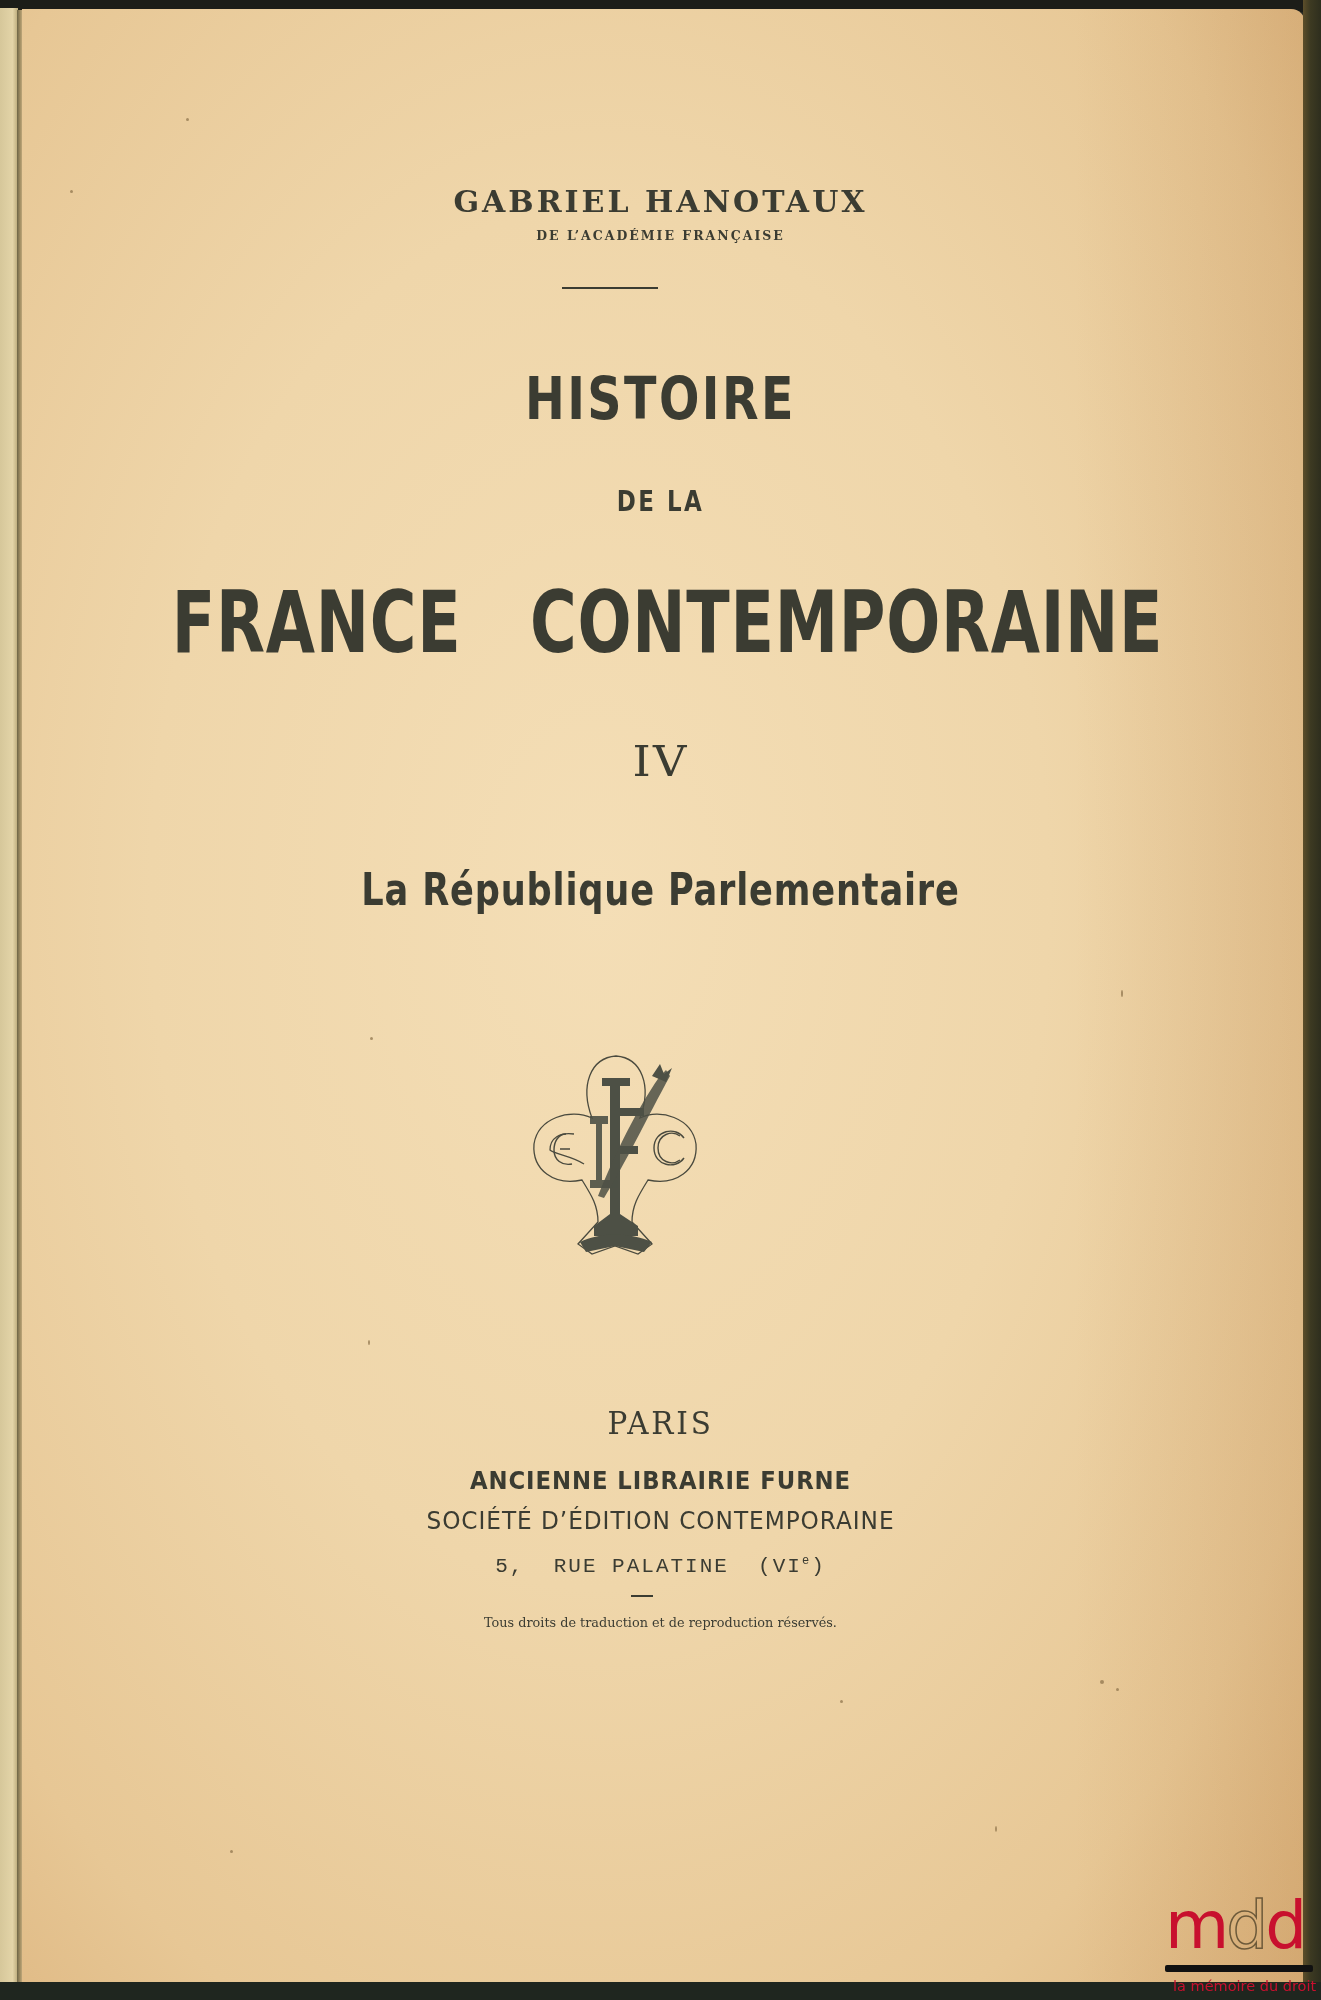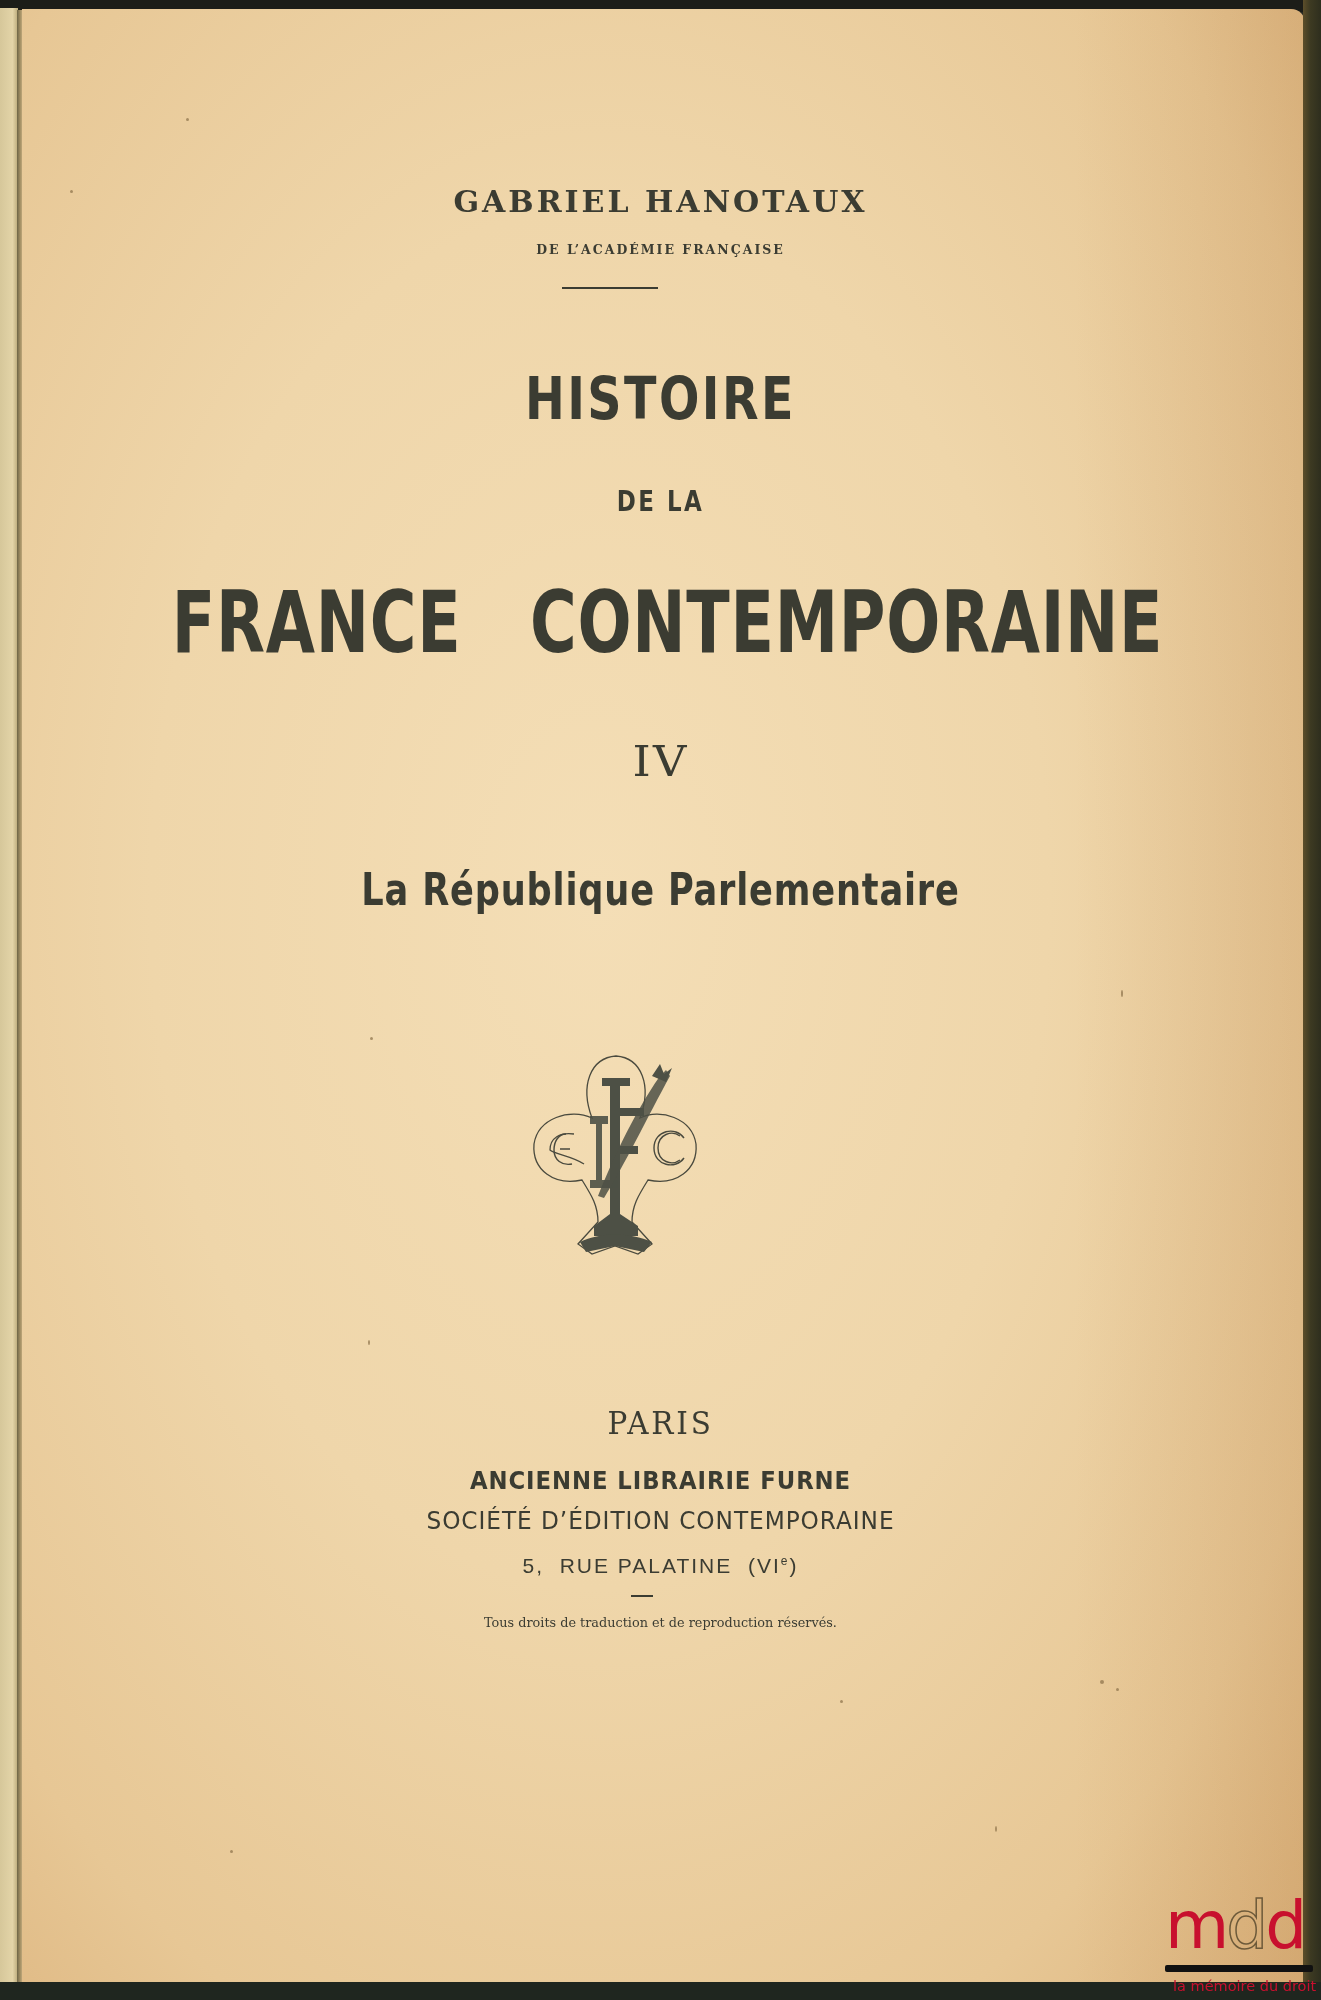--- a/index.html
+++ b/index.html
@@ -25,35 +25,35 @@
   .page::after {
     content: ""; position: absolute; inset: 0;
     background: linear-gradient(90deg, rgba(0,0,0,0) 0%, rgba(0,0,0,0) 82%, rgba(170,110,50,0.18) 100%);
     border-top-right-radius: 14px;
     pointer-events: none;
   }
   .ink { color: #3b3c32; }
   .center { position: absolute; left: 0; width: 1321px; text-align: center; white-space: nowrap; }
 
   .author { top: 184px; font-family: "DejaVu Serif", serif; font-weight: bold; font-size: 30px; letter-spacing: 3px; }
-  .academy { top: 242px; font-family: "DejaVu Serif", serif; font-weight: bold; font-size: 12.5px; letter-spacing: 2px; }
+  .academy { top: 228px; font-family: "DejaVu Serif", serif; font-weight: bold; font-size: 12.5px; letter-spacing: 2px; }
   .rule-short { position: absolute; left: 562px; top: 287px; width: 96px; height: 2px; background: #3b3c32; }
 
   .t-histoire { top: 365px; font-family: "DejaVu Sans", sans-serif; font-weight: bold; font-size: 58px; letter-spacing: 3px; transform: scaleX(0.82); }
   .t-dela { top: 485px; font-family: "DejaVu Sans", sans-serif; font-weight: bold; font-size: 28px; letter-spacing: 3px; transform: scaleX(0.82); }
   .t-france { top: 572px; font-family: "DejaVu Sans", sans-serif; font-weight: bold; font-size: 86px; letter-spacing: 1px; transform: scaleX(0.74); }
   .t-volume { top: 737px; font-family: "DejaVu Serif", serif; font-size: 42px; letter-spacing: 2px; transform: scaleX(1.1); }
   .t-subtitle { top: 864px; font-family: "DejaVu Sans", sans-serif; font-weight: bold; font-size: 44px; letter-spacing: 1px; transform: scaleX(0.8); }
 
   .emblem { position: absolute; left: 520px; top: 1046px; width: 190px; height: 215px; }
 
   .p-city { top: 1404px; font-family: "DejaVu Serif", serif; font-size: 32px; letter-spacing: 3px; transform: scaleX(0.92); }
   .p-line1 { top: 1466px; font-family: "DejaVu Sans", sans-serif; font-weight: bold; font-size: 24.5px; letter-spacing: 1px; transform: scaleX(0.93); }
   .p-line2 { top: 1506px; font-family: "DejaVu Sans", sans-serif; font-size: 25px; letter-spacing: 1px; transform: scaleX(0.93); }
-  .p-addr { top: 1554px; font-family: Liberation Sans, sans-serif; font-size: 21px; letter-spacing: 2px; }
+  .p-addr { top: 1554px; font-family: Liberation Mono, monospace; font-size: 21px; letter-spacing: 2px; }
   .p-addr sup { font-size: 12px; }
   .rule-tiny { position: absolute; left: 631px; top: 1595px; width: 22px; height: 2px; background: #3b3c32; }
   .p-rights { top: 1614px; font-family: "DejaVu Serif", serif; font-size: 13.5px; transform: scaleX(0.95); }
 
   .specks span { position: absolute; width: 3px; height: 3px; border-radius: 50%; background: #8a7048; opacity: 0.7; }
 
   .mdd { position: absolute; left: 1165px; top: 1895px; width: 156px; height: 105px; }
   .mdd-letters { position: absolute; left: 0; top: 0; height: 62px; font-family: "DejaVu Sans", sans-serif; font-size: 66px; line-height: 62px; letter-spacing: -3px; white-space: nowrap; }
   .mdd-m, .mdd-d2 { color: #c8102e; }
   .mdd-d1 { color: transparent; -webkit-text-stroke: 1.5px #6d5a3a; }

